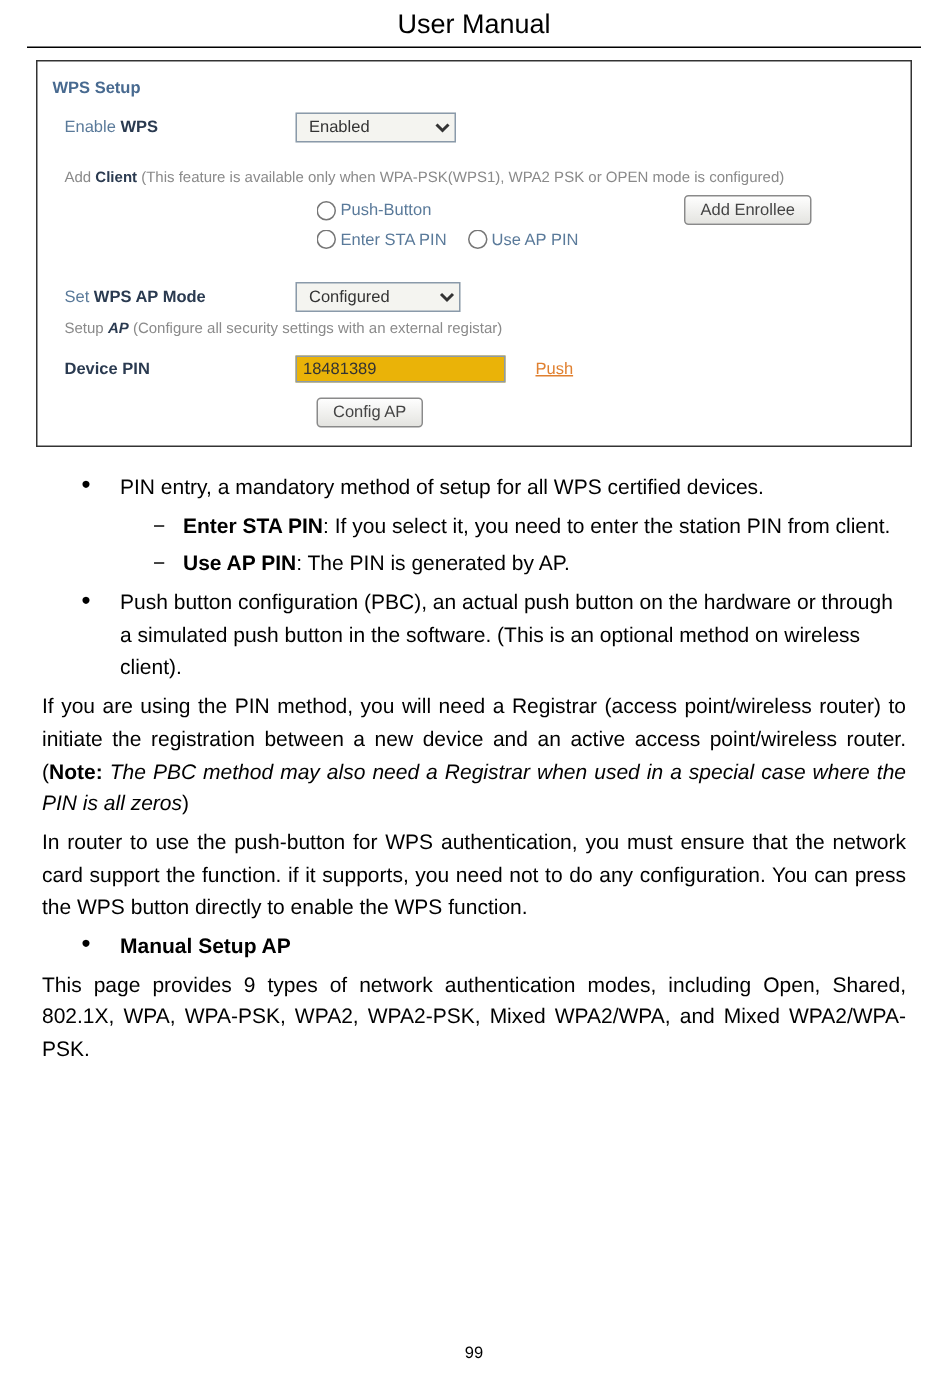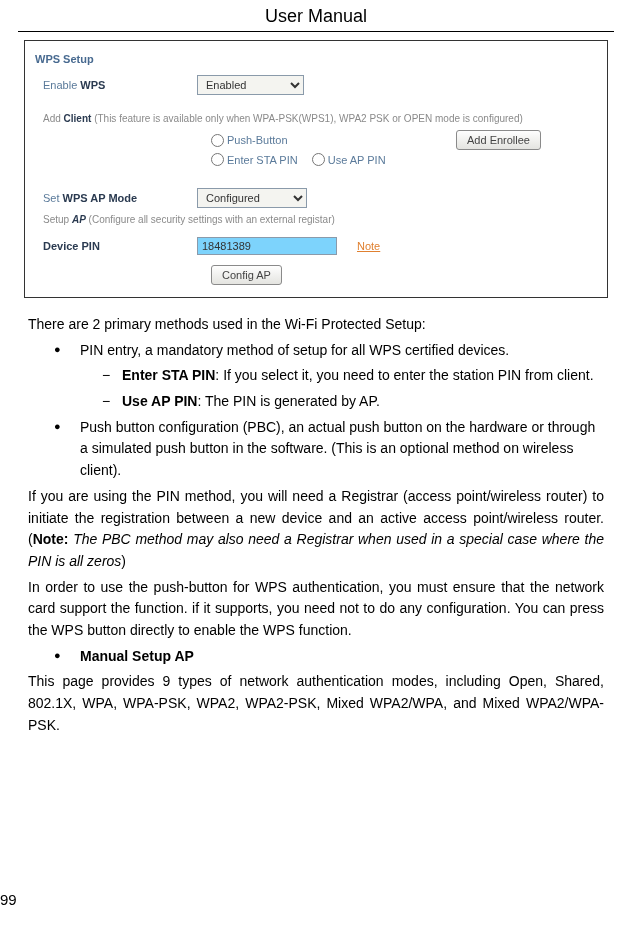--- a/index.html
+++ b/index.html
@@ -46,21 +46,21 @@
     .screenshot .lbl b { color: #2a3a50; font-weight: bold; }
     .screenshot select, .screenshot input[type=text], .screenshot button {
       font-family: Tahoma, Arial, sans-serif;
       font-size: 11px;
       border: 1px solid #8a9aaa;
       background: #f4f4f0;
       padding: 1px 4px;
       color: #333;
     }
     .screenshot select { width: 107px; height: 20px; }
-    .screenshot input[type=text] { width: 140px; height: 18px; background: #7dd3fc; }
+    .screenshot input[type=text] { width: 140px; height: 18px; background: #eab308; }
     .screenshot .btn {
       background: linear-gradient(#fefefe, #e4e4e0);
       border: 1px solid #8a8a8a;
       border-radius: 3px;
       padding: 3px 10px;
       color: #444;
     }
     .screenshot .hint {
       color: #8a8a8a;
       font-size: 10px;
@@ -97,21 +97,22 @@
       content: "−"; position: absolute; left: 0; top: 0;
     }
     .content ul.bullets.bold > li { font-weight: bold; }
     .content .para { text-align: justify; margin: 4px 0; }
     .content b { font-weight: bold; }
     .content i { font-style: italic; }
     .page-number {
       position: absolute;
       bottom: 24px;
       left: 0; right: 0;
-      font-size: 15px;
+      text-align: center;
+      font-size: 11px;
     }
   </style>
 </head>
 <body>
 
 <div class="page-header">User Manual</div>
 
 <div class="screenshot">
   <div class="section-label">WPS Setup</div>
 
@@ -156,43 +157,42 @@
     </select>
   </div>
 
   <div class="hint" style="padding-left:12px; margin-top:6px;">
     <span>Setup </span><b style="color:#2a3a50;font-style:italic;">AP</b><span> (Configure all security settings with an external registar)</span>
   </div>
 
   <div class="row" style="margin-top:12px;">
     <span class="lbl"><b>Device PIN</b></span>
     <input type="text" value="18481389" style="">
-    <span class="help-link">Note</span>
+    <span class="help-link">Push</span>
   </div>
 
   <div class="btn-row">
     <button class="btn">Config AP</button>
   </div>
 </div>
 
 <div class="content">
-  <p class="intro">There are 2 primary methods used in the Wi-Fi Protected Setup:</p>
   <ul class="bullets">
     <li>
       <span>PIN entry, a mandatory method of setup for all WPS certified devices.</span>
       <ul class="dashes">
         <li><b>Enter STA PIN</b><span>: If you select it, you need to enter the station PIN from client.</span></li>
         <li><b>Use AP PIN</b><span>: The PIN is generated by AP.</span></li>
       </ul>
     </li>
     <li>Push button configuration (PBC), an actual push button on the hardware or through a simulated push button in the software. (This is an optional method on wireless client).</li>
   </ul>
   <p class="para">
     <span>If you are using the PIN method, you will need a Registrar (access point/wireless router) to initiate the registration between a new device and an active access point/wireless router. (</span><b>Note:</b><i> The PBC method may also need a Registrar when used in a special case where the PIN is all zeros</i><span>)</span>
   </p>
-  <p class="para">In order to use the push-button for WPS authentication, you must ensure that the network card support the function. if it supports, you need not to do any configuration. You can press the WPS button directly to enable the WPS function.</p>
+  <p class="para">In router to use the push-button for WPS authentication, you must ensure that the network card support the function. if it supports, you need not to do any configuration. You can press the WPS button directly to enable the WPS function.</p>
   <ul class="bullets bold">
     <li>Manual Setup AP</li>
   </ul>
   <p class="para">This page provides 9 types of network authentication modes, including Open, Shared, 802.1X, WPA, WPA-PSK, WPA2, WPA2-PSK, Mixed WPA2/WPA, and Mixed WPA2/WPA-PSK.</p>
 </div>
 
 <div class="page-number">99</div>
 
 </body></html>

